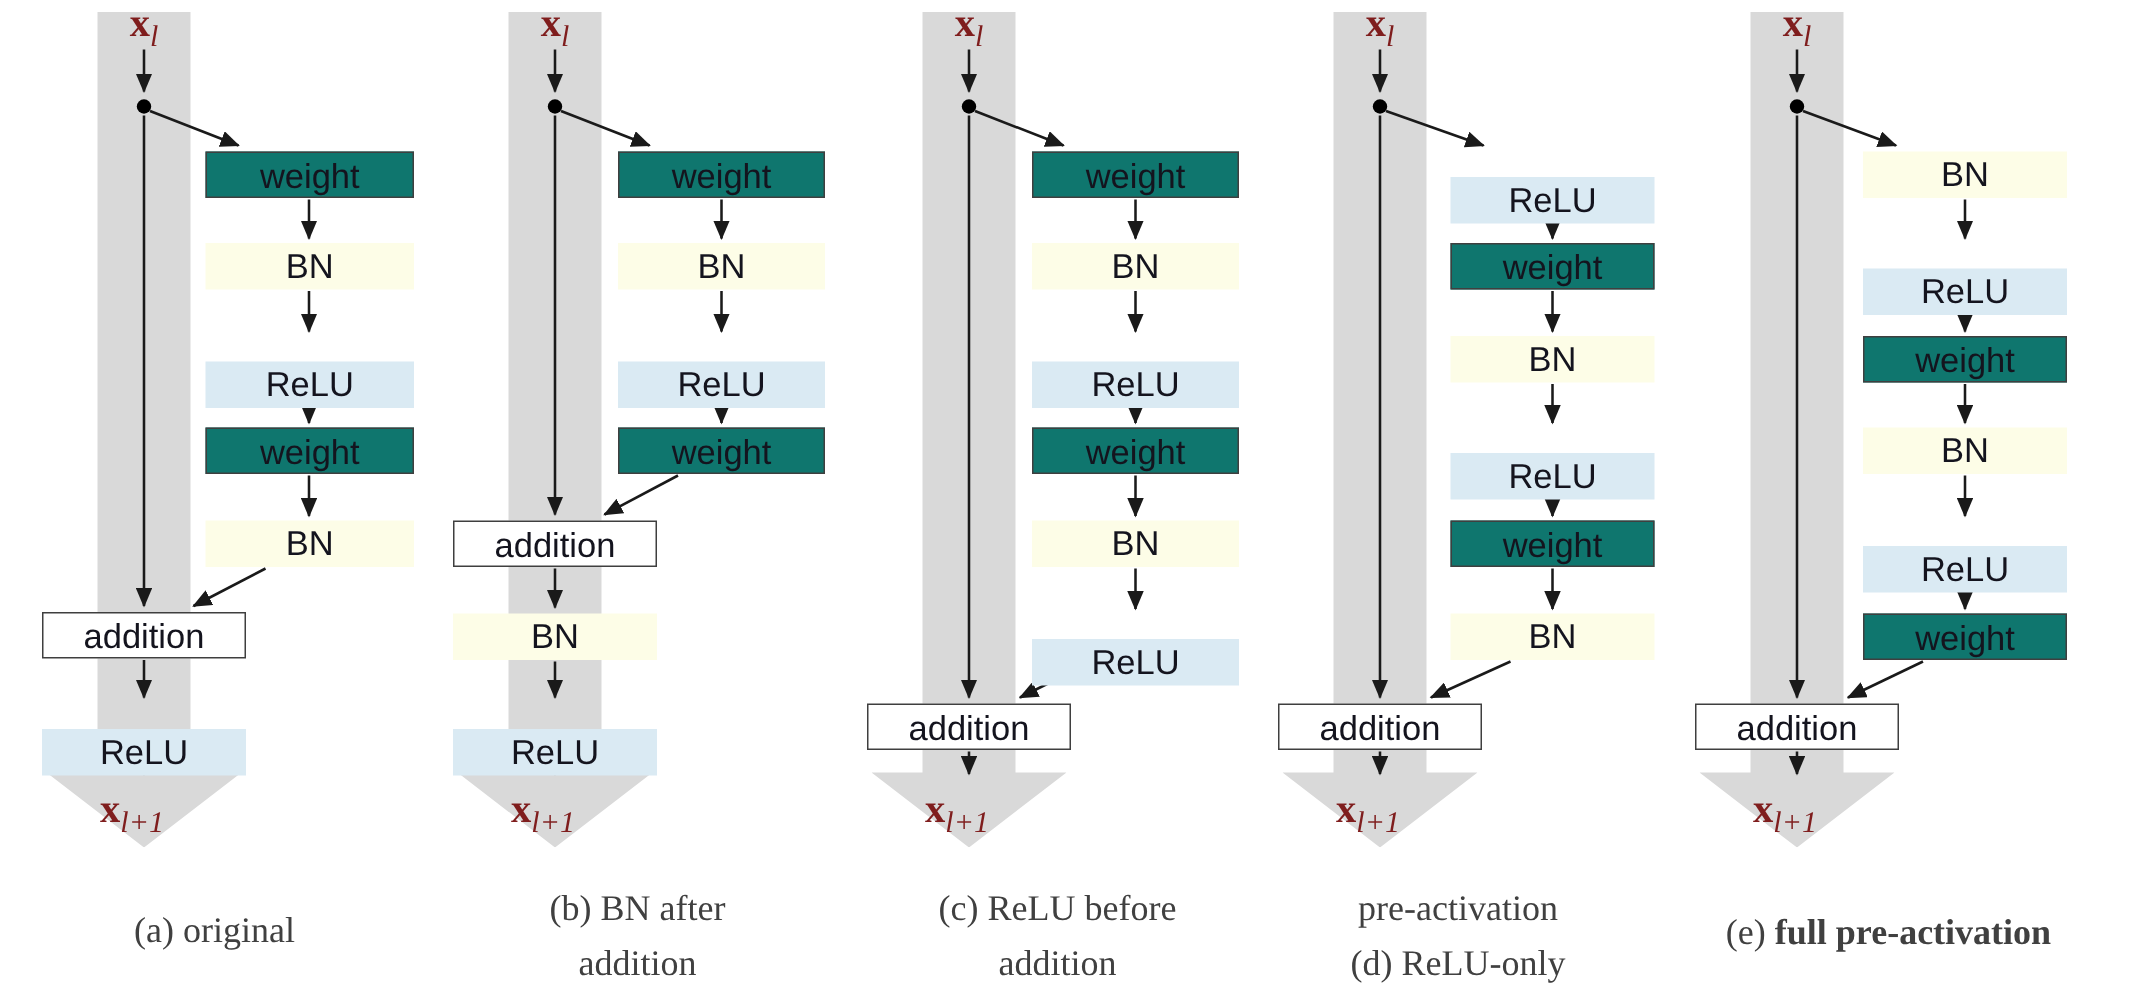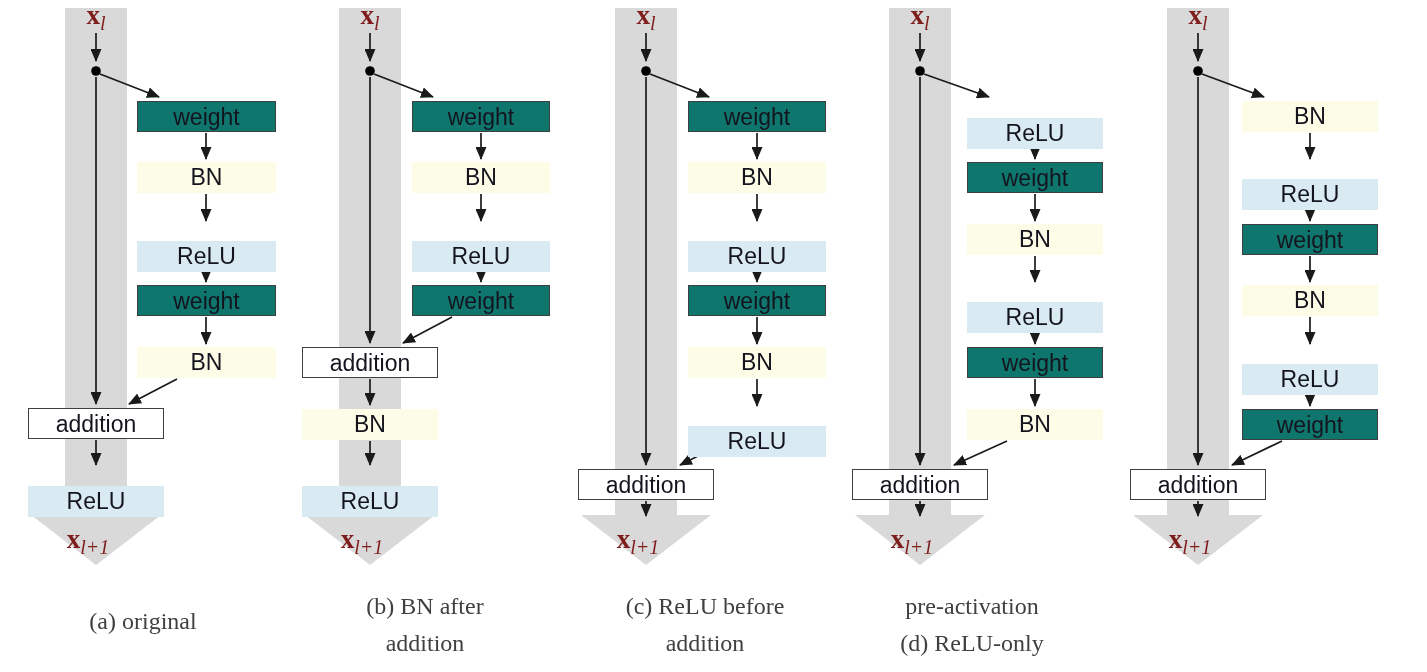--- a/index.html
+++ b/index.html
@@ -192,14 +192,15 @@
 
   <div class="xl" style="left:1133px;top:0px"><span>x</span><sub>l</sub></div>
   <div class="node t-bn" style="left:1242px;top:101px;width:136px">BN</div>
   <div class="node t-relu" style="left:1242px;top:162px;width:136px">ReLU</div>
   <div class="node t-weight" style="left:1242px;top:224px;width:136px">weight</div>
   <div class="node t-bn" style="left:1242px;top:285px;width:136px">BN</div>
   <div class="node t-relu" style="left:1242px;top:347px;width:136px">ReLU</div>
   <div class="node t-weight" style="left:1242px;top:409px;width:136px">weight</div>
   <div class="node t-addition" style="left:1130px;top:469px;width:136px">addition</div>
   <div class="xl" style="left:1125px;top:524px"><span>x</span><sub>l+1</sub></div>
+  <div class="cap" style="left:1094px;top:604px;width:330px"><span>(e)</span> <span class="bold">full pre-activation</span></div>
 
 </div>
 
 </body></html>

